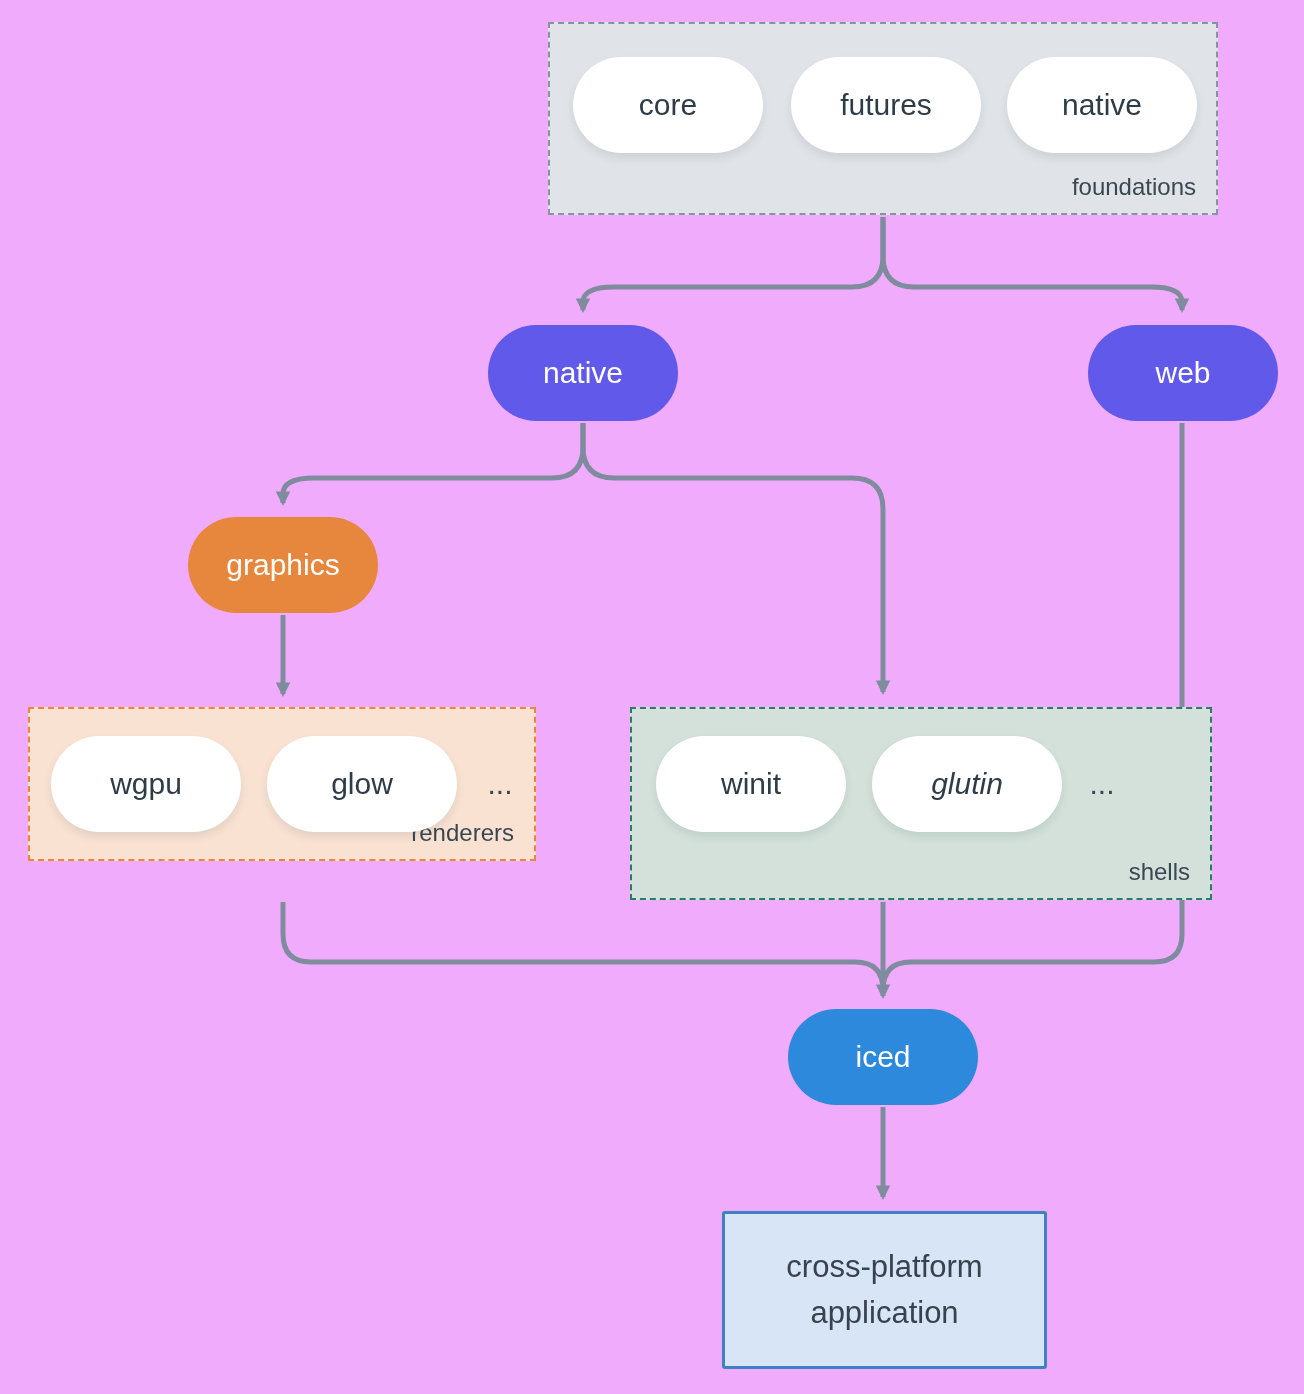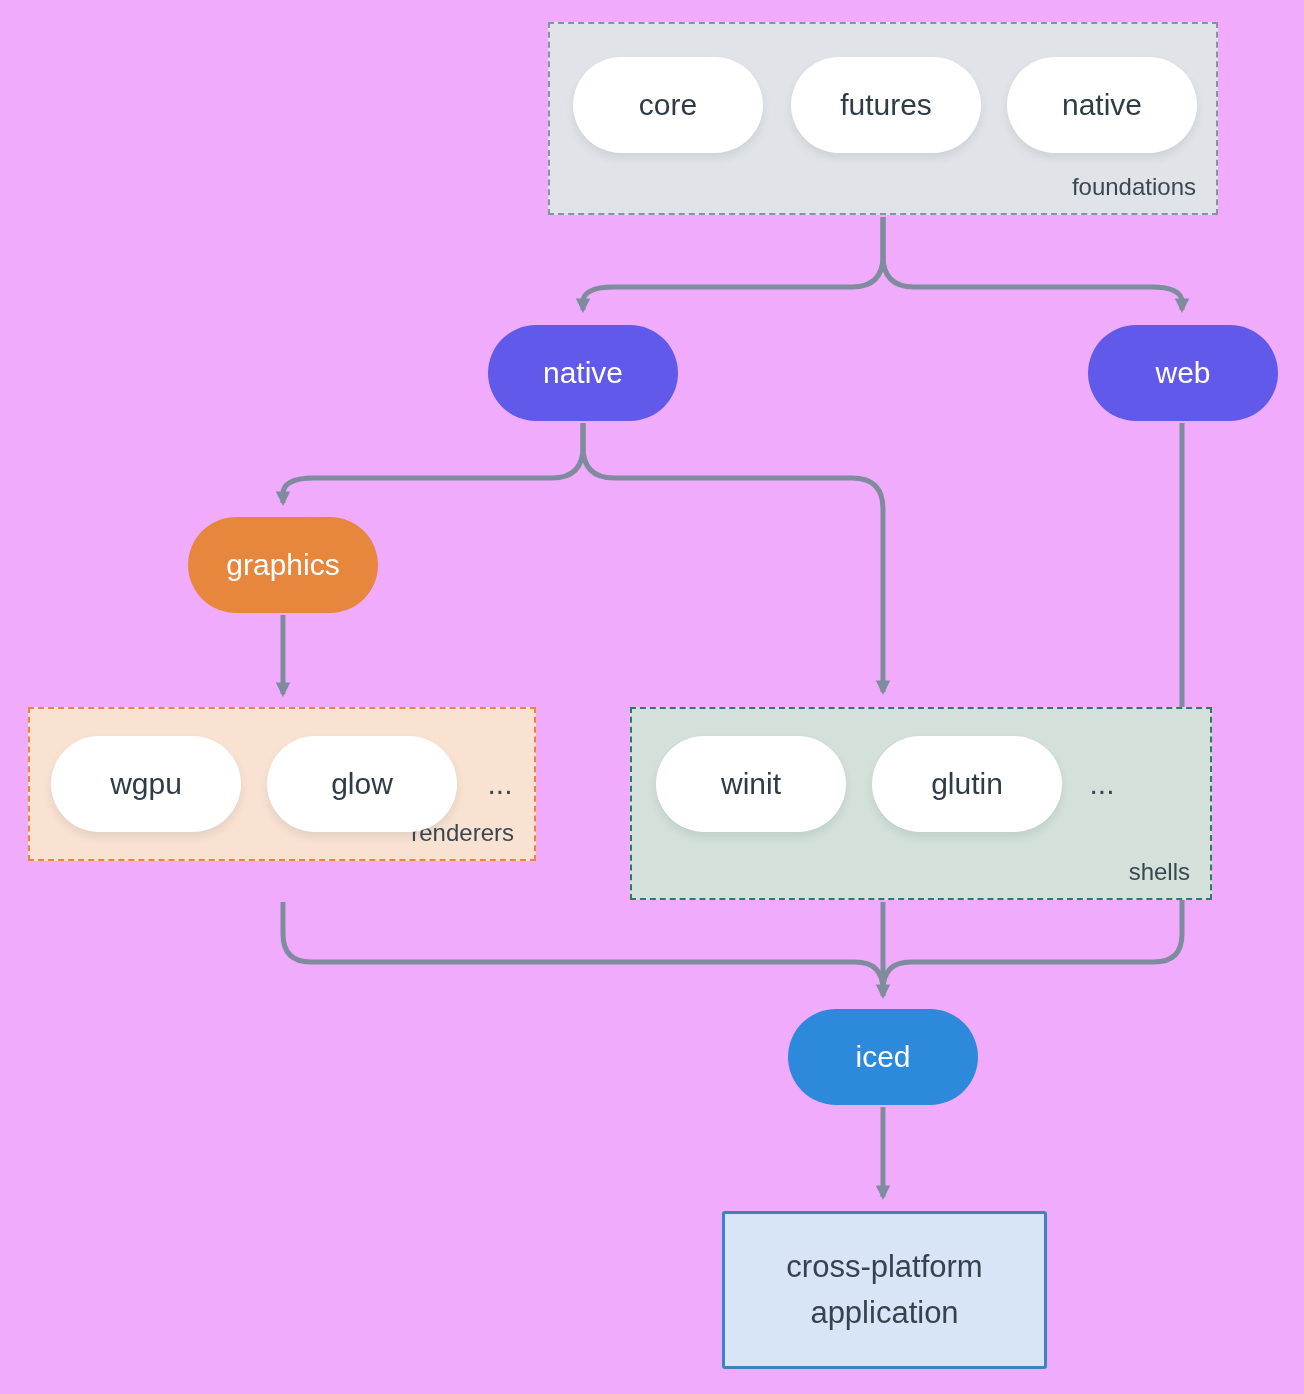--- a/index.html
+++ b/index.html
@@ -145,21 +145,21 @@
 
   <div class="group group-renderers">
     <div class="pill pill-white" style="left:21px; top:27px;">wgpu</div>
     <div class="pill pill-white" style="left:237px; top:27px;">glow</div>
     <div class="ellipsis" style="left:448px;">...</div>
     <div class="group-label">renderers</div>
   </div>
 
   <div class="group group-shells">
     <div class="pill pill-white" style="left:24px; top:27px;">winit</div>
-    <div class="pill pill-white" style="left:240px; top:27px;">glutin</div>
+    <div class="pill pill-white" style="left:240px; top:27px;font-style:italic;">glutin</div>
     <div class="ellipsis" style="left:448px;">...</div>
     <div class="group-label">shells</div>
   </div>
 
   <div class="pill pill-node pill-blue" style="left:788px; top:1009px;">iced</div>
 
   <div class="app-box">
     <div class="app-label">cross-platform application</div>
   </div>
 

